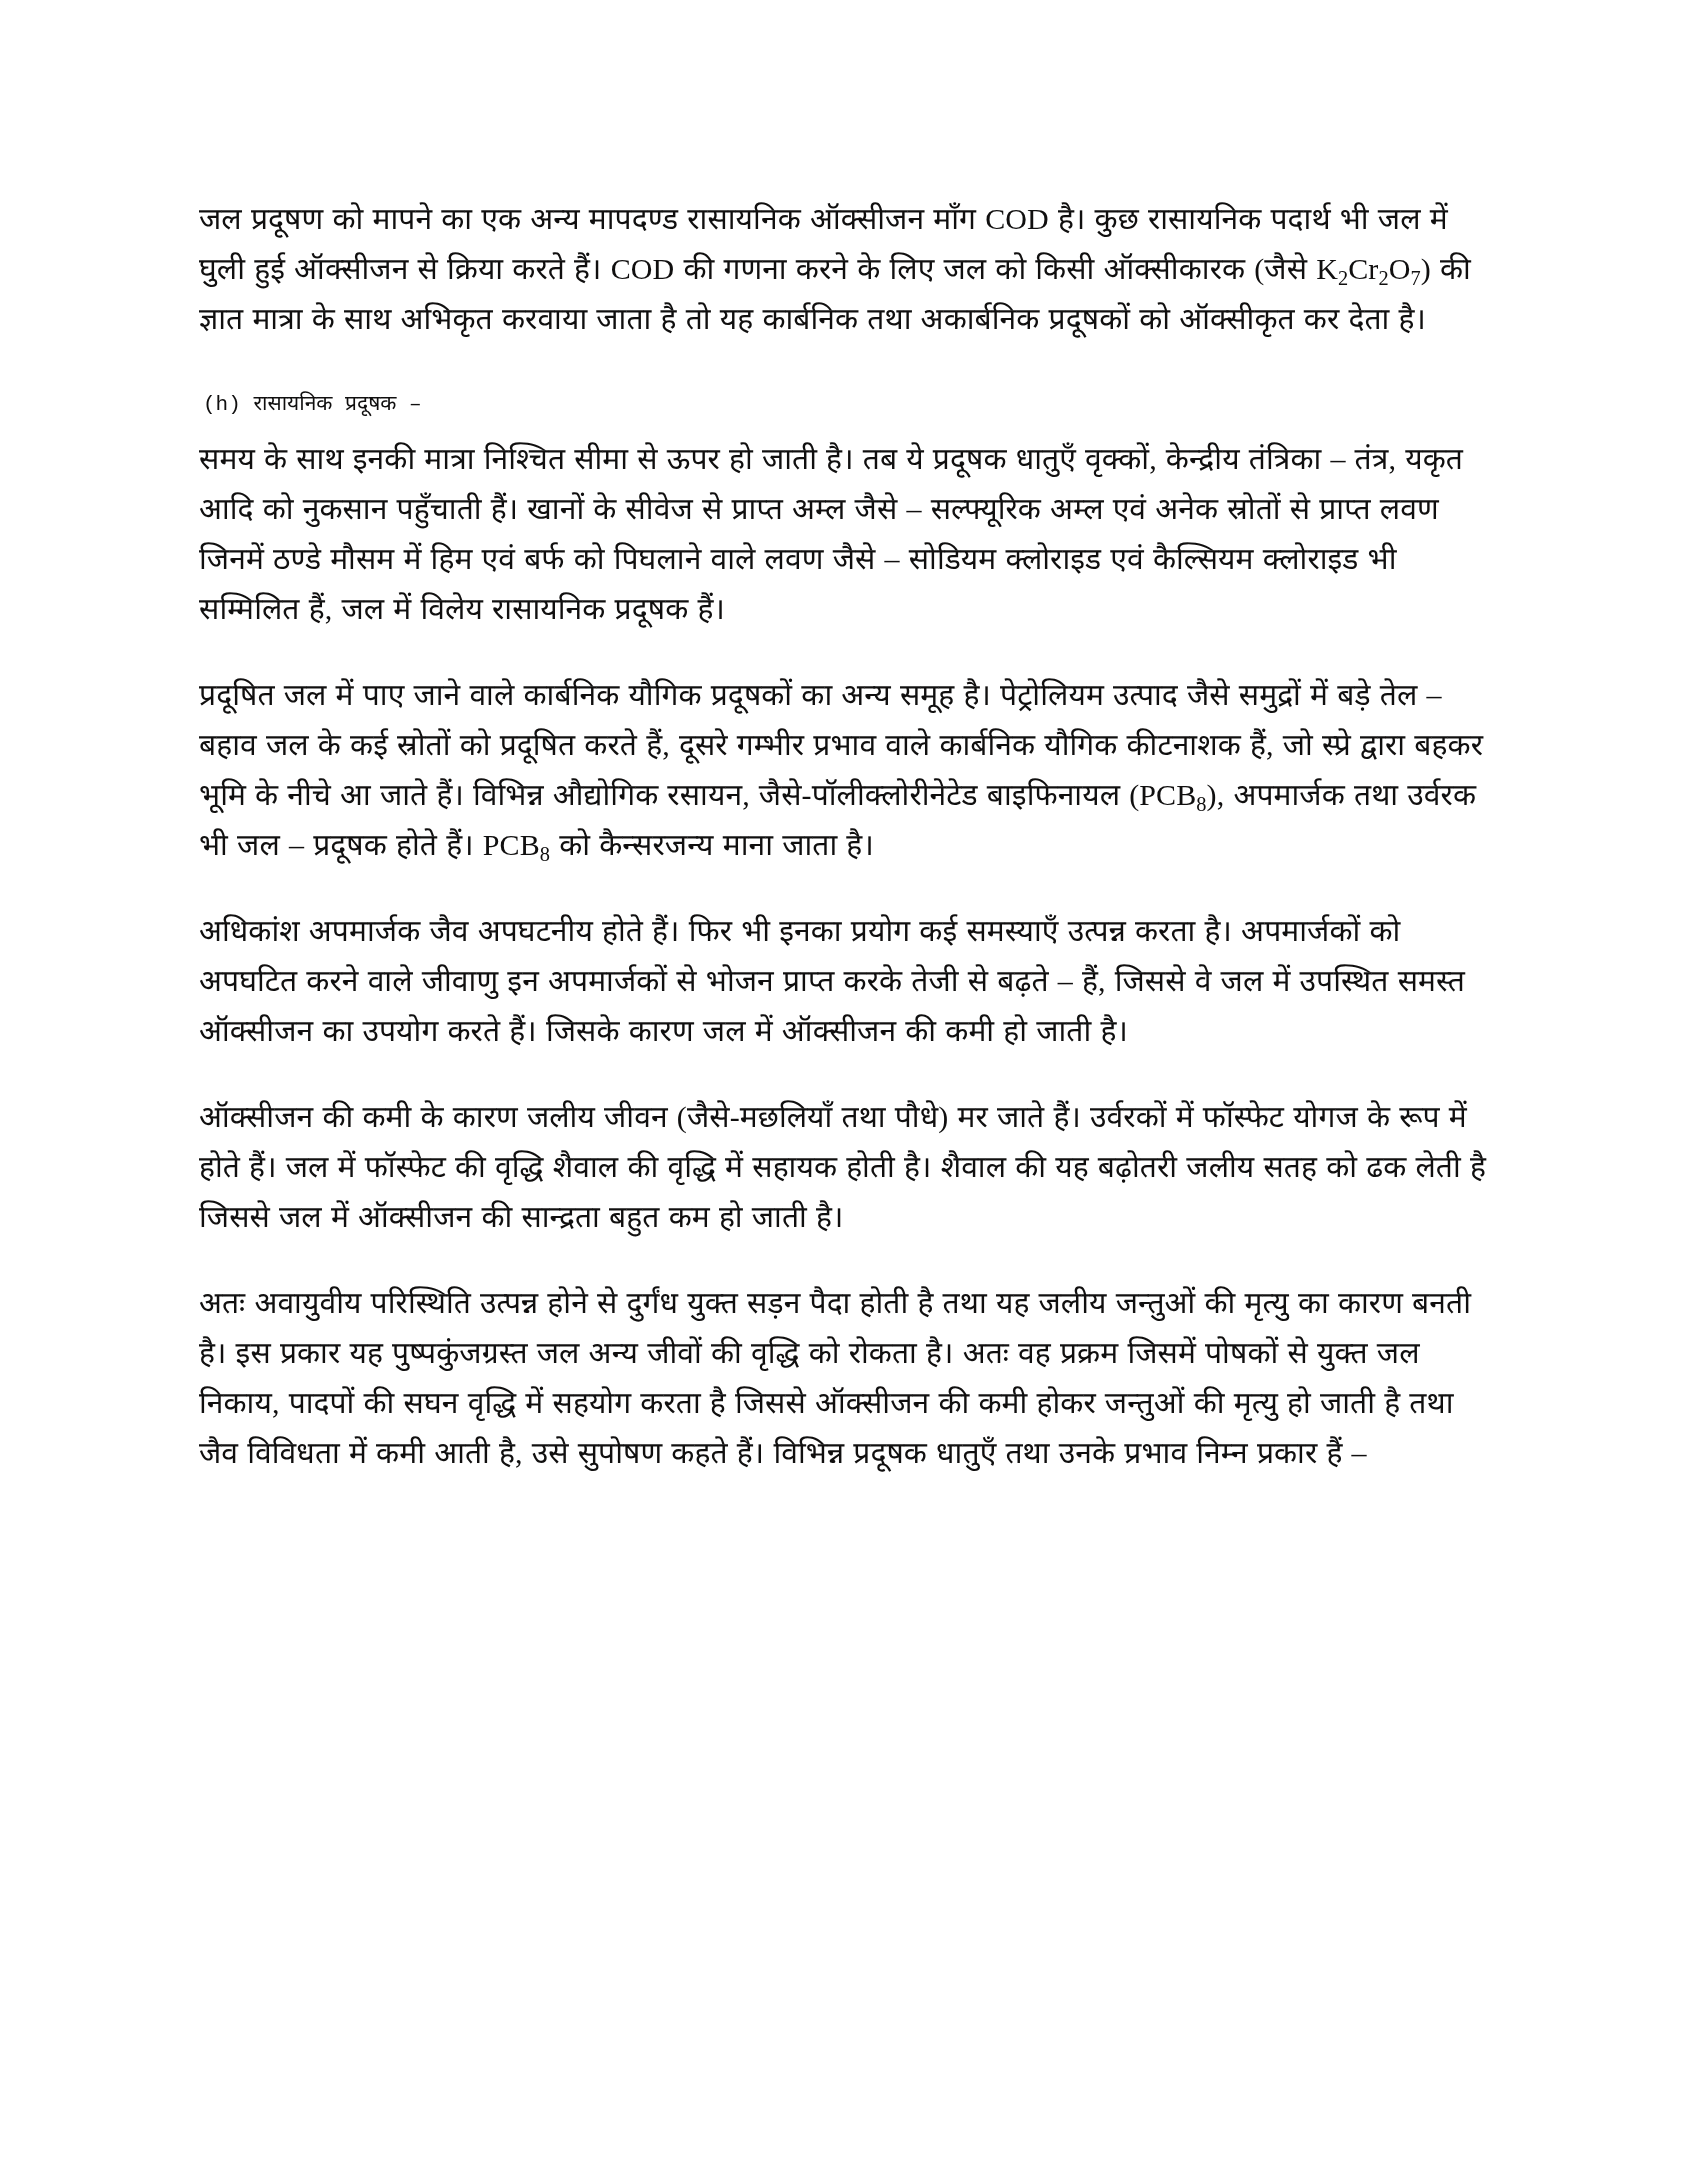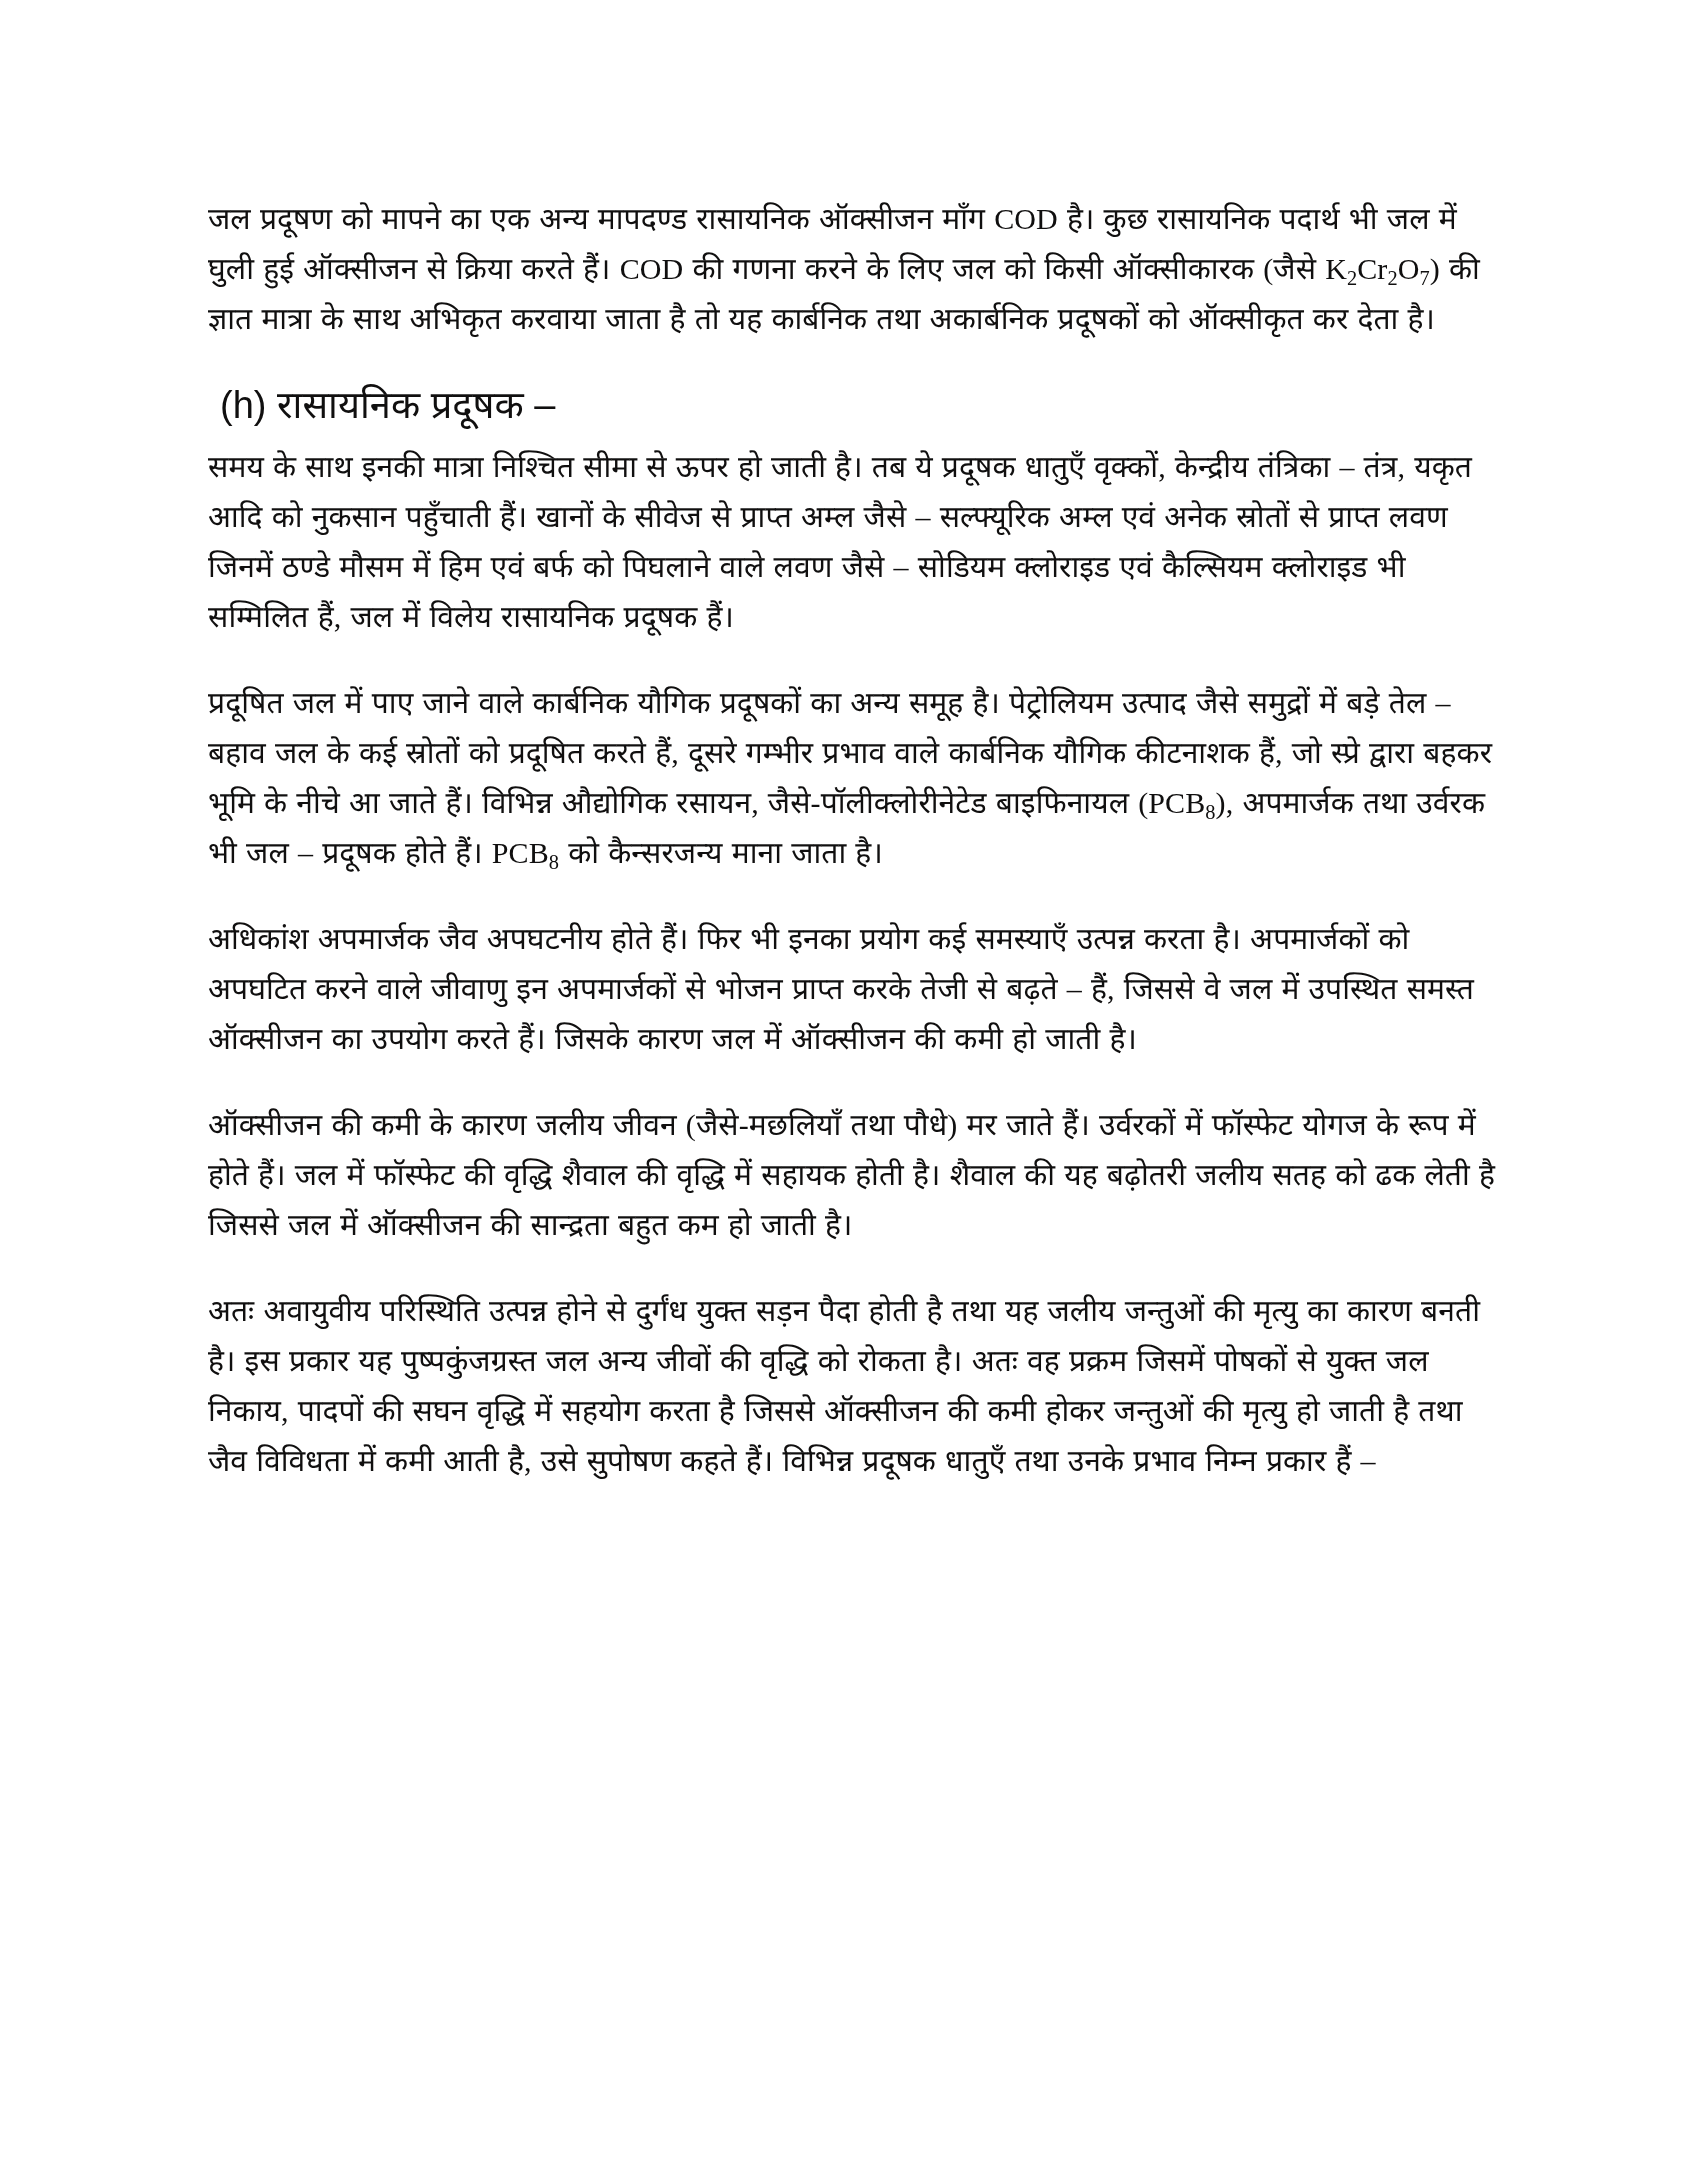--- a/index.html
+++ b/index.html
@@ -11,44 +11,44 @@
   .page {
     position: relative;
     width: 1683px;
     height: 2178px;
     background: #ffffff;
     box-sizing: border-box;
     overflow: hidden;
   }
   .content {
     position: absolute;
-    left: 208px;
+    left: 199px;
     top: 194px;
     width: 1289px;
   }
   .para {
     font-family: "Liberation Serif", "DejaVu Serif", serif;
     font-size: 30px;
     line-height: 50px;
     color: #100f0f;
     margin: 0 0 36px 0;
     text-align: left;
     font-weight: 400;
     letter-spacing: 0.1px;
     word-spacing: 1.5px;
   }
   .para:last-child {
     margin-bottom: 0;
   }
   .heading-line {
-    font-family: Liberation Sans, sans-serif;
-    font-size: 38px;
+    font-family: Liberation Mono, monospace;
+    font-size: 21px;
     line-height: 50px;
     color: #100f0f;
-    margin: 12px;
+    margin: 4px;
     font-weight: 400;
   }
   sub {
     font-size: 0.68em;
     line-height: 0;
     vertical-align: -0.28em;
   }
 </style>
 </head>
 <body>

